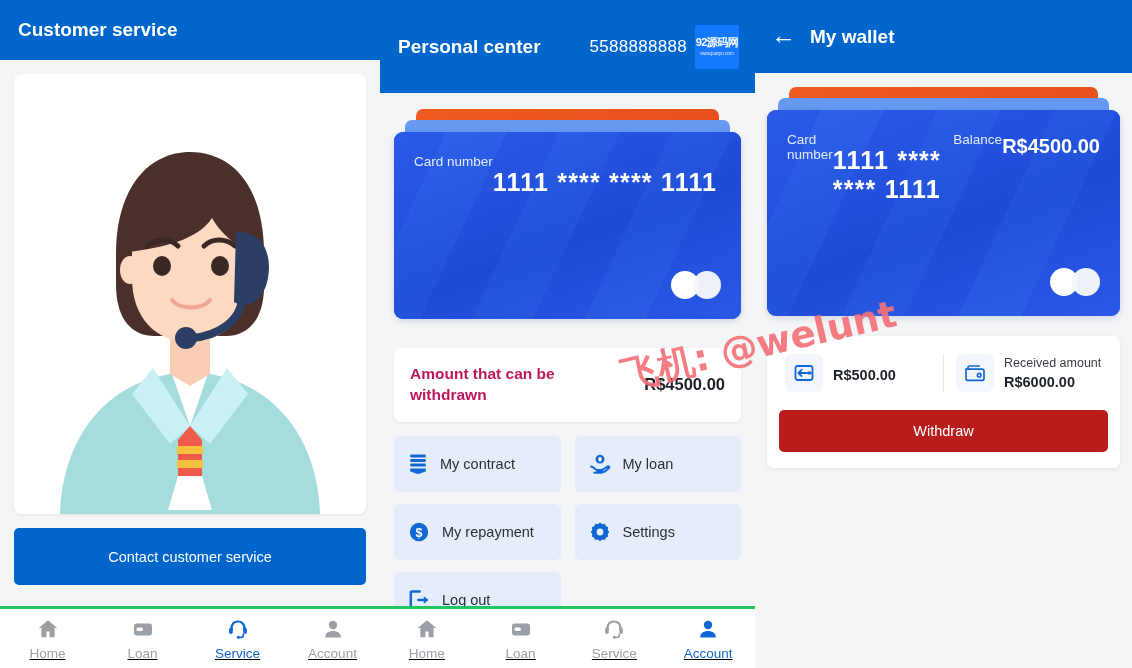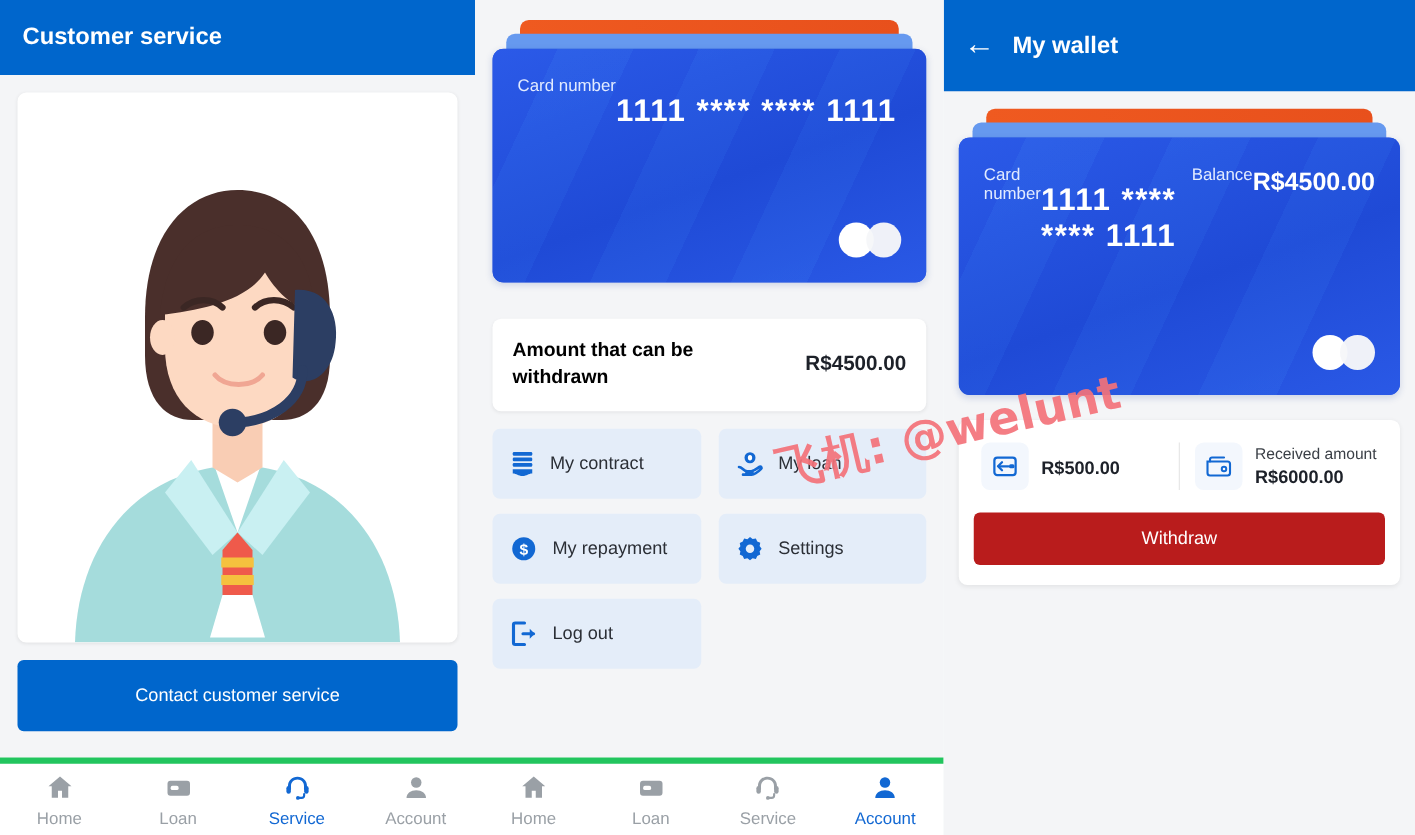--- a/index.html
+++ b/index.html
@@ -51,22 +51,22 @@
   .contact-btn{
     margin:14px 14px 0 14px; height:57px; background:#0066cc; color:#fff;
     border:none; border-radius:5px; width:calc(100% - 28px);
     font-size:14.5px; font-family:inherit; font-weight:normal;
     display:flex; align-items:center; justify-content:center; cursor:pointer;
   }
 
   
   .tabbar{
     position:absolute; left:0; bottom:0; width:100%; height:62px;
-    background:#fff; border-top:5px solid #22c55e;
-    display:flex; align-items:center;
+    background:#fff; border-top:3px solid #22c55e;
+    display:flex; align-items:center;text-decoration:underline;
   }
   .tabitem{
     flex:1; display:flex; flex-direction:column; align-items:center; justify-content:center;
     gap:5px; cursor:pointer; color:#9aa0a6; font-size:13.5px;
   }
   .tabitem.active{ color:#1268d3; }
   .tabitem svg{ display:block; }
 
   
   .cardwrap{ position:relative; margin:0 auto; }
@@ -99,21 +99,21 @@
   .mc-logo .c2{ right:0; background:#f6f7f9; mix-blend-mode:normal; opacity:.97; }
 
   
   .wcard{
     background:#fff; border-radius:7px; box-shadow:0 1px 3px rgba(0,0,0,.06);
   }
   .amount-row{
     margin:0 14px; padding:16px 16px; display:flex; align-items:center; justify-content:space-between;
     min-height:72px;
   }
-  .amount-label{ font-size:15.5px; font-weight:bold; color:#000000; line-height:1.35; max-width:190px; }
+  .amount-label{ font-size:15.5px; font-weight:bold; color:#be185d; line-height:1.35; max-width:190px; }
   .amount-value{ font-size:16.5px; font-weight:bold; color:#1d2129; white-space:nowrap; }
 
   .grid{ margin:14px 14px 0 14px; display:grid; grid-template-columns:1fr 1fr; gap:12px 14px; }
   .tile{
     background:#e4edf9; border-radius:6px; height:56px;
     display:flex; align-items:center; gap:11px; padding:0 13px;
     cursor:pointer;
   }
   .tile .tlabel{ font-size:14.5px; color:#2b2f36; line-height:1.25; }
   .tile svg{ flex:none; }
@@ -234,20 +234,29 @@
           <circle cx="12" cy="8" r="4.2" fill="#9aa0a6"></circle>
           <path d="M4.2 20.4c0-4.1 3.5-6.3 7.8-6.3s7.8 2.2 7.8 6.3z" fill="#9aa0a6"></path>
         </svg>
         <span>Account</span>
       </div>
     </div>
   </div>
 
   <div class="panel p2">
 
+    <div class="hdr h2">
+      <span>Personal center</span>
+      <span class="spacer"></span>
+      <span class="phone-no">5588888888</span>
+      <span class="brand-logo">
+        <span class="bl1">92源码网</span>
+        <span class="bl2">www.juaryn.com</span>
+      </span>
+    </div>
 
     <div class="cardwrap" style="width:347px; height:215px; margin-top:16px;">
       <div class="card-l1"></div>
       <div class="card-l2"></div>
       <div class="card-main" style="top:23px; height:187px;">
         <div class="card-inner">
           <div class="card-label">Card number</div>
           <div class="card-number">1111 **** **** 1111</div>
         </div>
         <span class="mc-logo">

